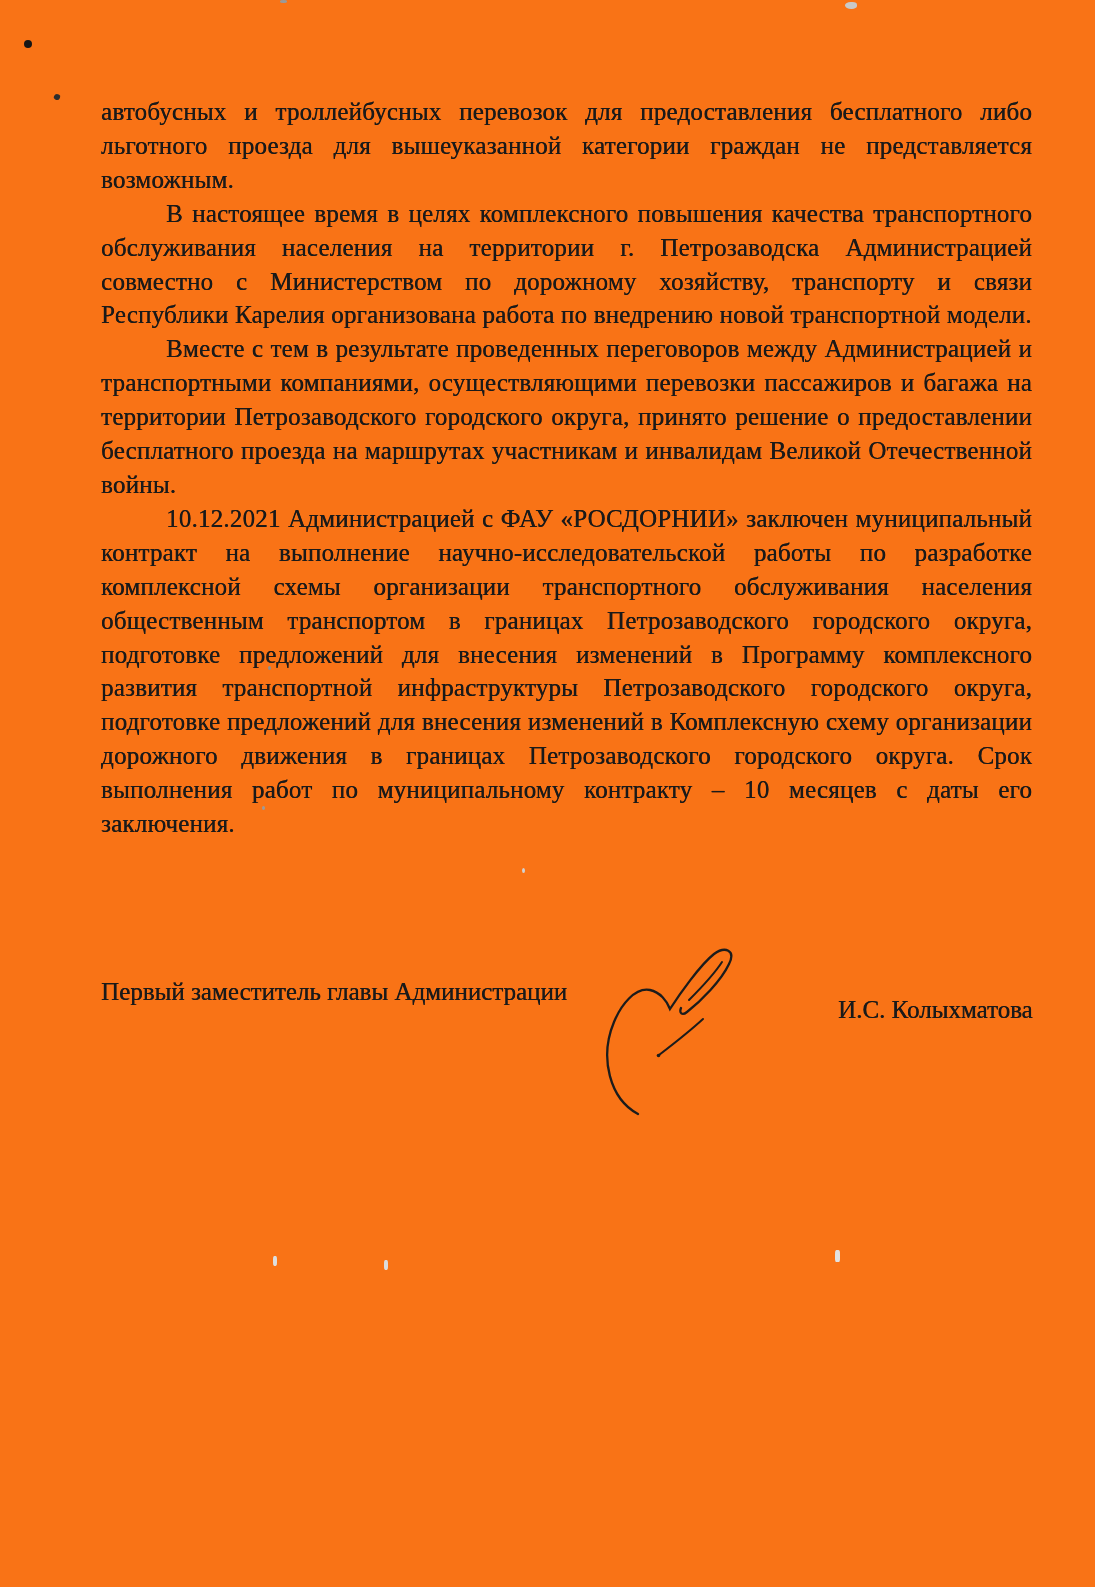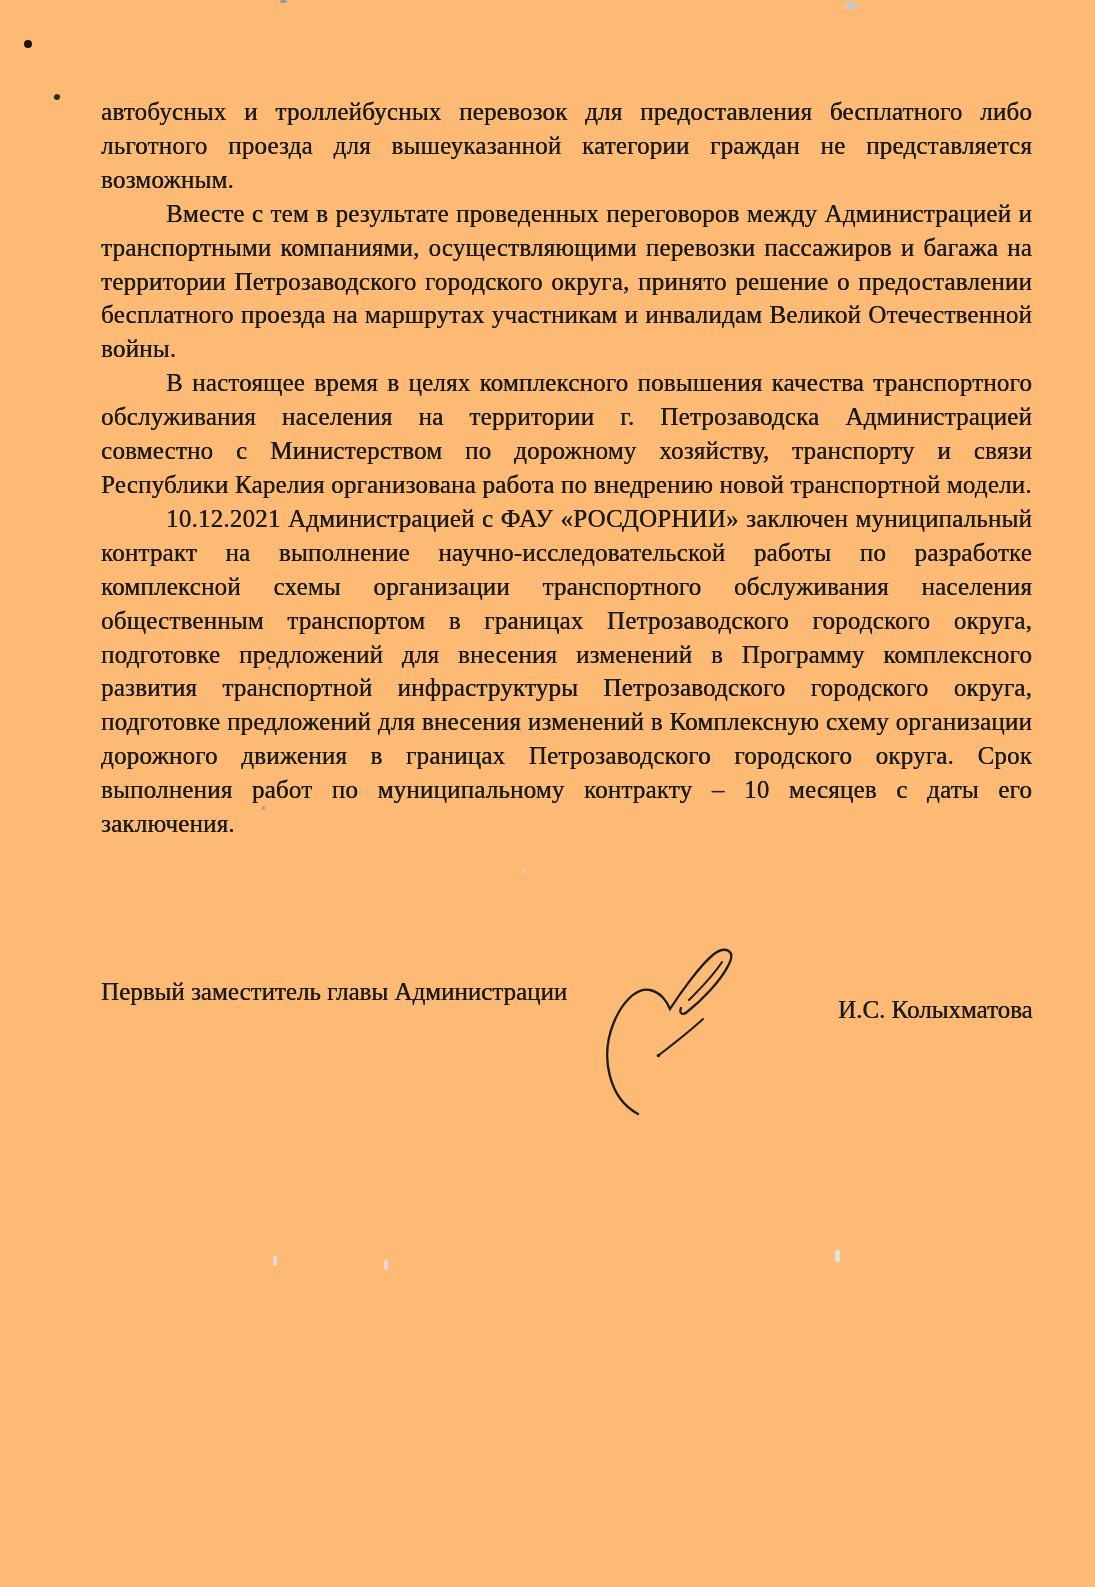--- a/index.html
+++ b/index.html
@@ -1,19 +1,19 @@
 <!DOCTYPE html>
 <html lang="ru"><head>
 <meta charset="utf-8">
 <style>
   html,body{margin:0;padding:0;background:#ffffff;}
   .page{
     position:relative;
     width:1095px;height:1587px;
-    background:#fdba74;
+    background:#f97316;
     overflow:hidden;
     font-family:"Liberation Serif","DejaVu Serif",serif;
     color:#1a1a1a;
   }
   
   .doc-body{
     position:absolute;
     left:101px;top:95px;width:931px;
     font-size:25px;
     line-height:33.9px;
@@ -72,22 +72,22 @@
   <div class="speck sp4"></div>
   <div class="speck sp5"></div>
   <div class="speck sp6"></div>
   <div class="speck sp7"></div>
   <div class="speck sp8"></div>
   <div class="speck sp9"></div>
   <div class="speck sp10"></div>
 
   <div class="doc-body">
     <p class="para no-indent">автобусных и троллейбусных перевозок для предоставления бесплатного либо льготного проезда для вышеуказанной категории граждан не представляется возможным.</p>
+    <p class="para">В настоящее время в целях комплексного повышения качества транспортного обслуживания населения на территории г. Петрозаводска Администрацией совместно с Министерством по дорожному хозяйству, транспорту и связи Республики Карелия организована работа по внедрению новой транспортной модели.</p>
     <p class="para">Вместе с тем в результате проведенных переговоров между Администрацией и транспортными компаниями, осуществляющими перевозки пассажиров и багажа на территории Петрозаводского городского округа, принято решение о предоставлении бесплатного проезда на маршрутах участникам и инвалидам Великой Отечественной войны.</p>
-    <p class="para">В настоящее время в целях комплексного повышения качества транспортного обслуживания населения на территории г. Петрозаводска Администрацией совместно с Министерством по дорожному хозяйству, транспорту и связи Республики Карелия организована работа по внедрению новой транспортной модели.</p>
     <p class="para">10.12.2021 Администрацией с ФАУ «РОСДОРНИИ» заключен муниципальный контракт на выполнение научно-исследовательской работы по разработке комплексной схемы организации транспортного обслуживания населения общественным транспортом в границах Петрозаводского городского округа, подготовке предложений для внесения изменений в Программу комплексного развития транспортной инфраструктуры Петрозаводского городского округа, подготовке предложений для внесения изменений в Комплексную схему организации дорожного движения в границах Петрозаводского городского округа. Срок выполнения работ по муниципальному контракту – 10 месяцев с даты его заключения.</p>
   </div>
 
   <div class="sign-title">
     <div>Первый заместитель главы Администрации</div>
   </div>
 
   <svg class="sign-svg" width="228" height="208" viewBox="0 0 228 208" fill="none">
     <path d="M 50 196
              C 22 181, 11 140, 26 104

